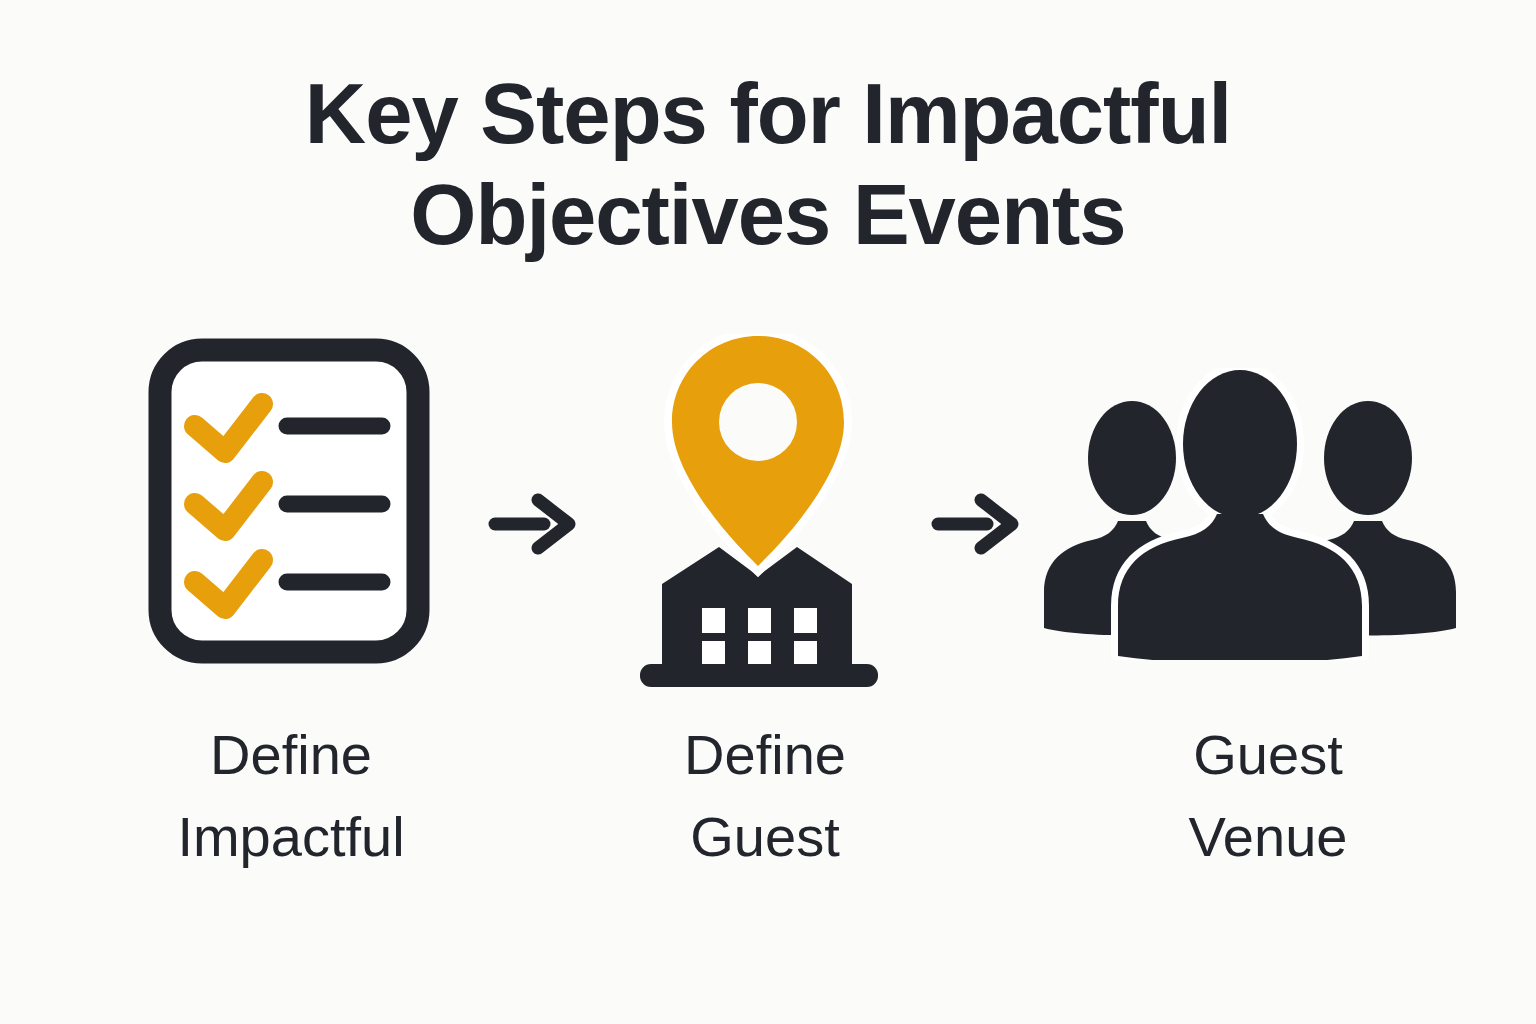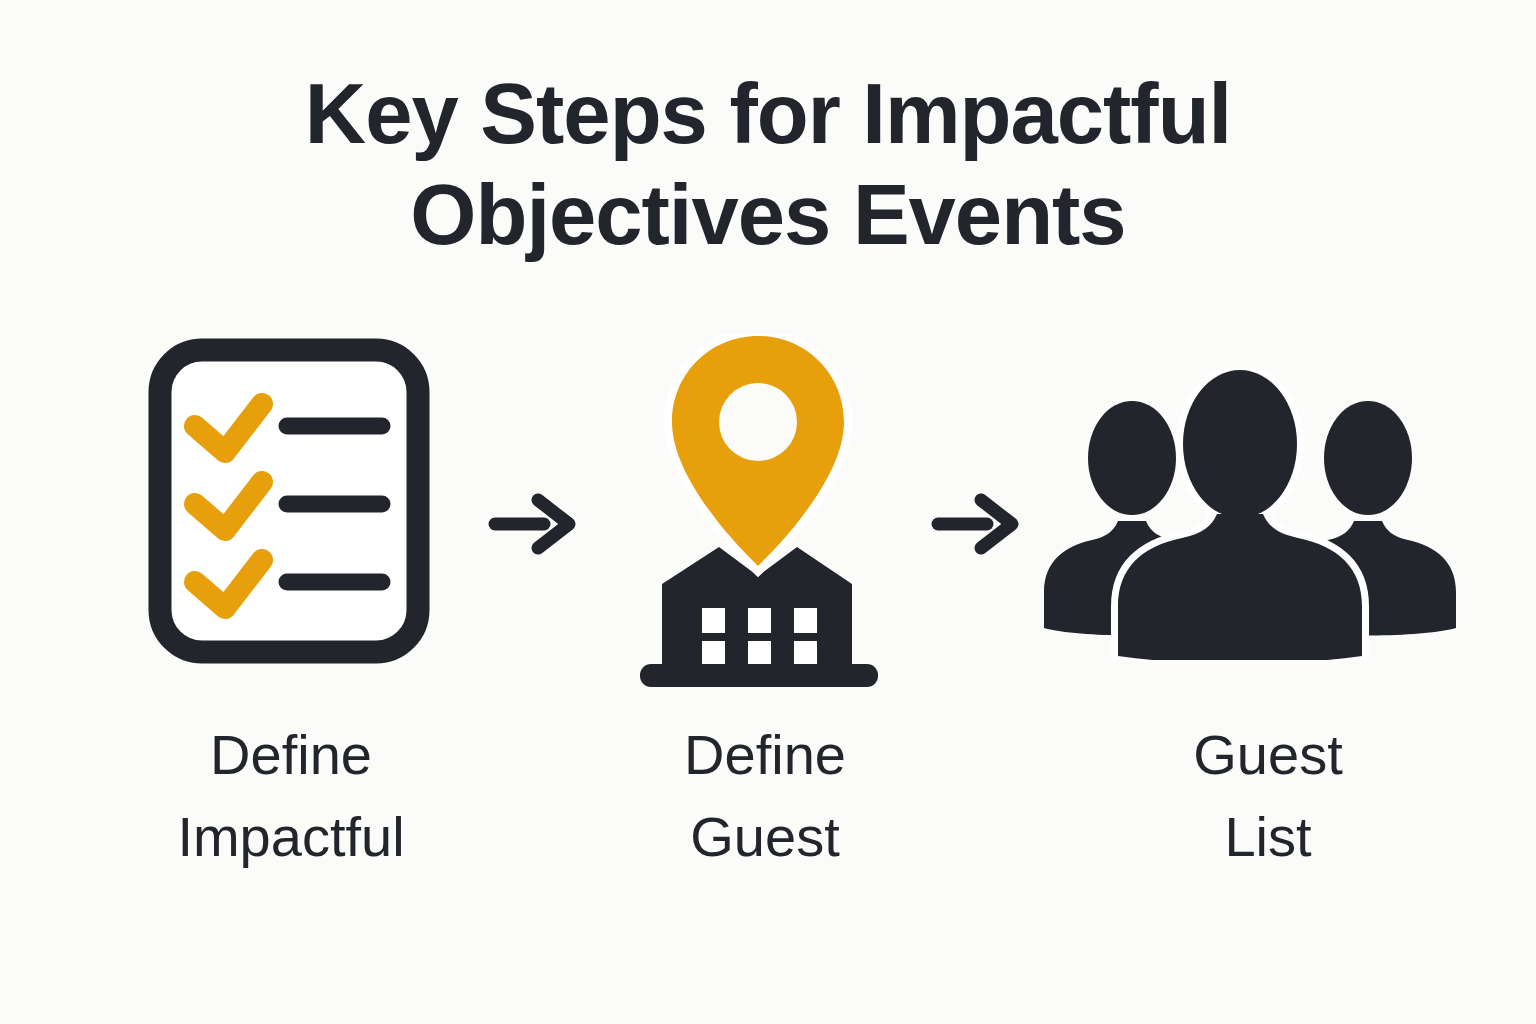--- a/index.html
+++ b/index.html
@@ -146,16 +146,16 @@
   <div class="step-label label-1">
     <span>Define</span>
     <span>Impactful</span>
   </div>
   <div class="step-label label-2">
     <span>Define</span>
     <span>Guest</span>
   </div>
   <div class="step-label label-3">
     <span>Guest</span>
-    <span>List</span>
+    <span>Venue</span>
   </div>
 
 </div>
 
 </body></html>

